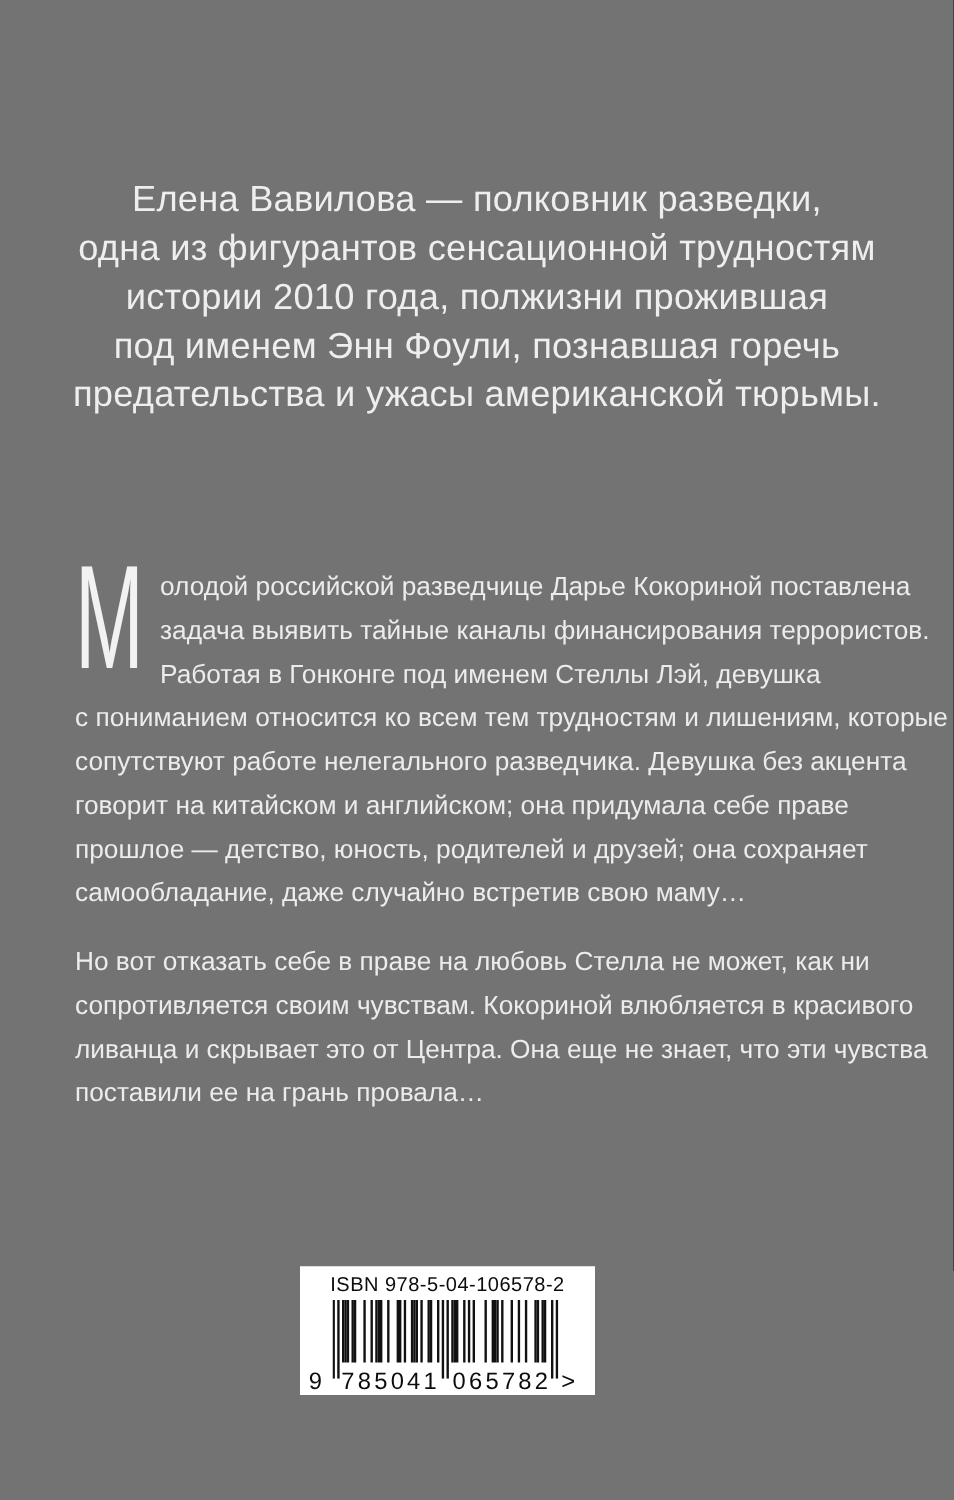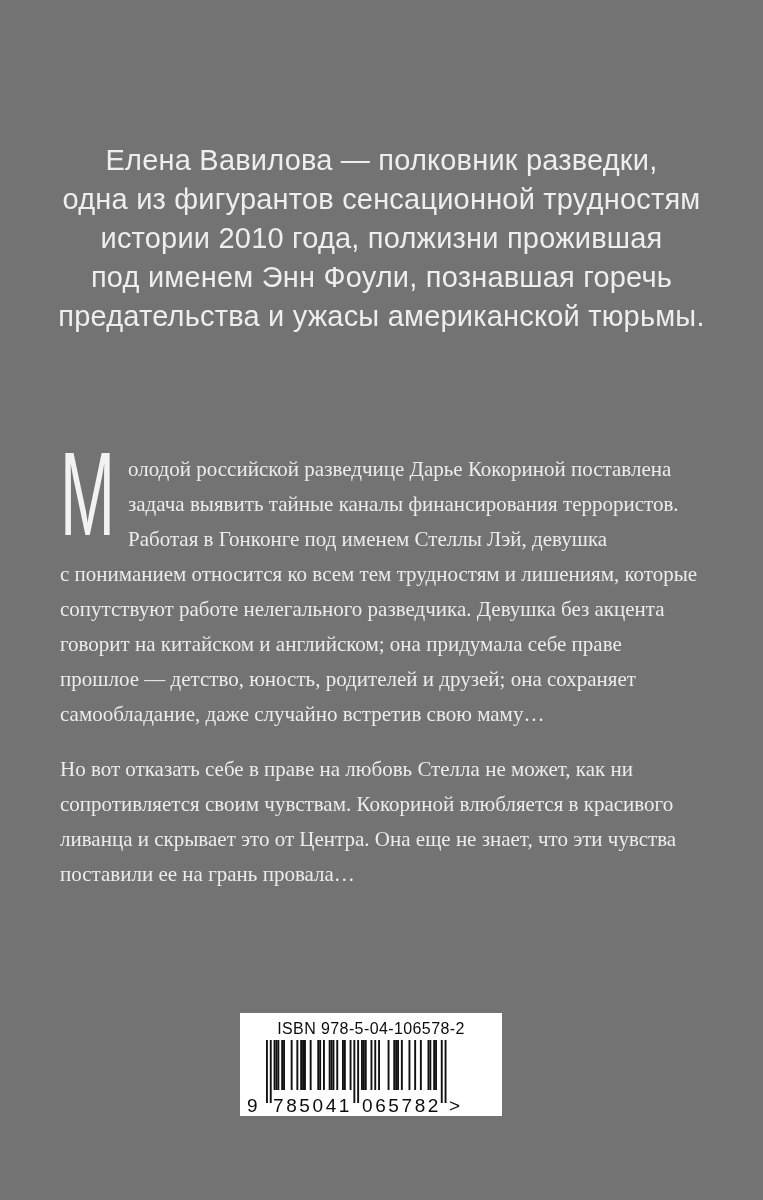--- a/index.html
+++ b/index.html
@@ -20,33 +20,33 @@
     color:#eeeeee;
   }
   .ann-line{white-space:nowrap;}
   
   .synopsis{
     position:absolute;left:60px;right:50px;top:452px;
     font-size:21px;line-height:35px;font-weight:300;
     color:#ececec;
   }
   .para{position:relative;}
-  .b-line{white-space:nowrap;font-family:Liberation Serif, serif;}
+  .b-line{white-space:nowrap;}
   .b-line.indent{margin-left:68px;}
   .dropcap{
     position:absolute;left:0;top:-17px;
     font-size:118px;line-height:1;font-weight:200;
     transform:scaleX(0.56);transform-origin:left top;
     color:#f2f2f2;
   }
   .para2{margin-top:20px;}
   
   .barcode-box{
     position:absolute;left:240px;top:1013px;
-    width:262px;height:103px;
+    width:236px;height:103px;
     background:#ffffff;color:#0c0c0c;
   }
   .isbn{
     position:absolute;top:7px;left:0;right:0;
     text-align:center;
     font-size:16px;letter-spacing:0.4px;font-weight:400;
   }
   .bars{position:absolute;left:26px;top:27px;width:181px;height:63px;}
   .bc-digits{
     position:absolute;top:82px;left:0;right:0;height:21px;

